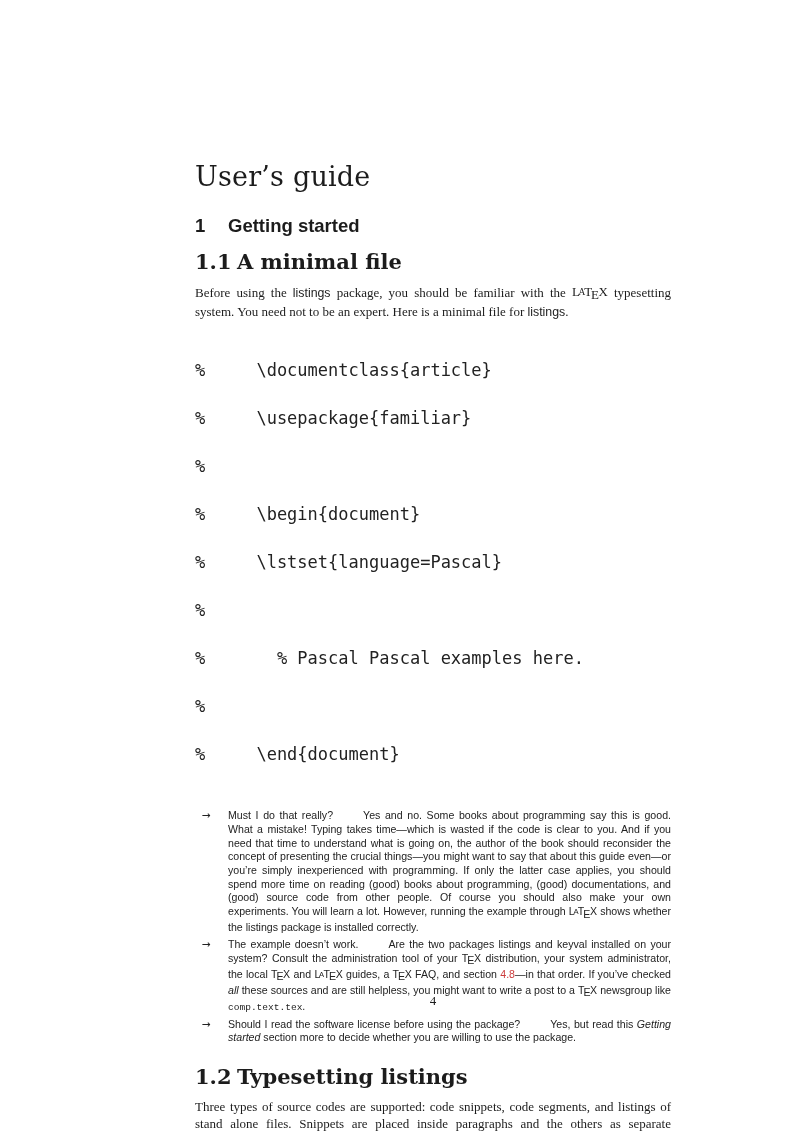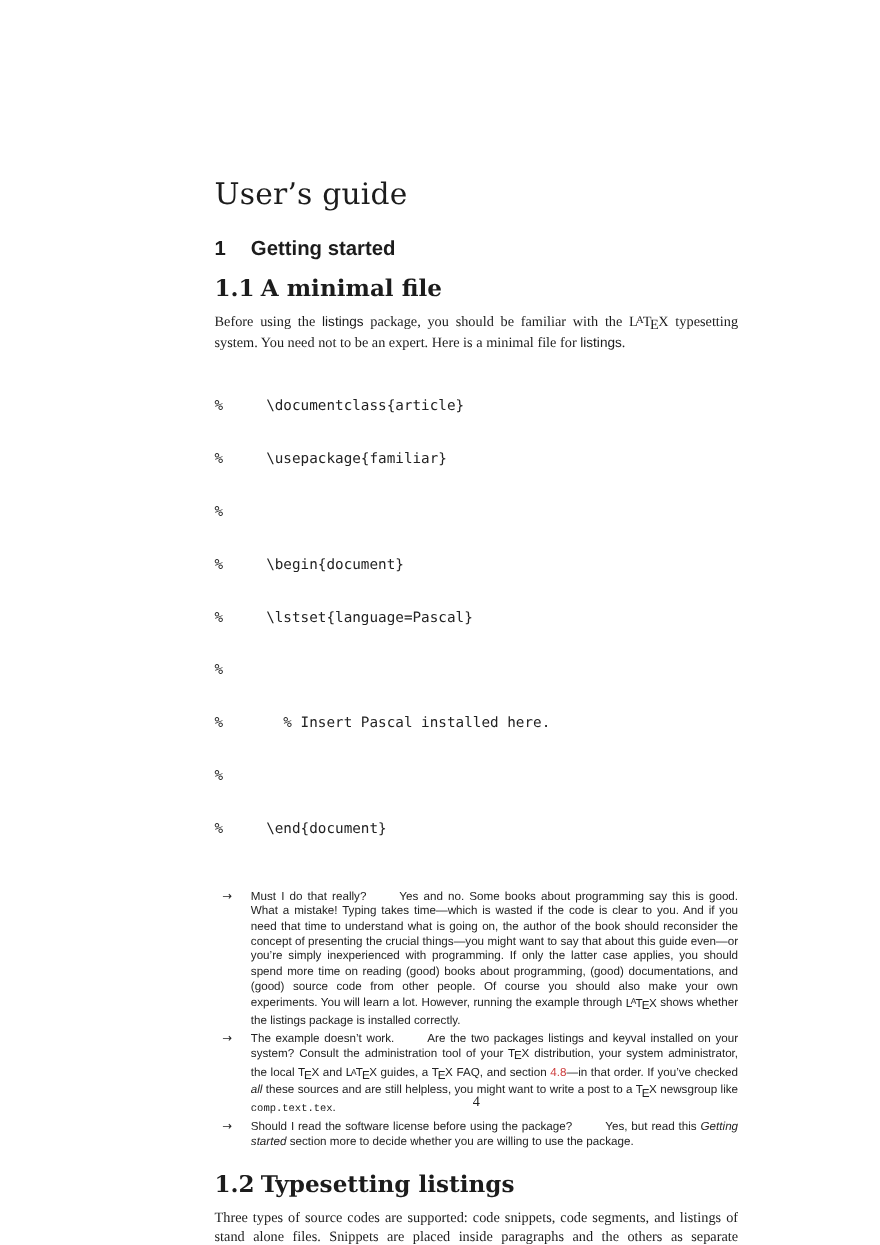--- a/index.html
+++ b/index.html
@@ -25,21 +25,21 @@
   .h3.later { margin-top:21px; }
   .snum2 { display:inline-block; min-width:33px; }
   .snum3 { display:inline-block; min-width:42px; }
 
   .body {
     font-size:13px; line-height:16.5px; text-align:justify; margin:0;
   }
   .spaced { margin-bottom:10px; }
 
   .codeblock {
-    font-family:"DejaVu Sans Mono", monospace; font-size:13px;
+    font-family:"DejaVu Sans Mono", monospace; font-size:17px;
     line-height:16px; white-space:pre; margin:10px 0 6px 0; color:#222;
   }
 
   .notes { margin:15px 0 0 33px; }
   .note {
     position:relative; font-family:"Liberation Sans", sans-serif;
     font-size:10.6px; line-height:13.7px; text-align:justify;
     color:#222; margin-bottom:3px;
   }
   .arrow { position:absolute; left:-26px; top:0; font-family:"DejaVu Sans", sans-serif; }
@@ -75,21 +75,21 @@
 
     <p class="body"><span>Before using the </span><span class="sans">listings</span><span> package, you should be familiar with the </span><span class="logo"><span>L</span><span class="sup">A</span><span>T</span><span class="sub">E</span><span>X</span></span><span> typesetting system. You need not to be an expert. Here is a minimal file for </span><span class="sans">listings</span><span>.</span></p>
 
     <div class="codeblock">
       <div class="codeline">%     \documentclass{article}</div>
       <div class="codeline">%     \usepackage{familiar}</div>
       <div class="codeline">%</div>
       <div class="codeline">%     \begin{document}</div>
       <div class="codeline">%     \lstset{language=Pascal}</div>
       <div class="codeline">%</div>
-      <div class="codeline">%       % Insert Pascal installed here.</div>
+      <div class="codeline">%       % Pascal Pascal examples here.</div>
       <div class="codeline">%</div>
       <div class="codeline">%     \end{document}</div>
     </div>
 
 
     <div class="notes">
 
       <div class="note"><span class="arrow">→</span><span>Must I do that really?</span><span class="qgap"></span><span>Yes and no. Some books about programming say this is good. What a mistake! Typing takes time—which is wasted if the code is clear to you. And if you need that time to understand what is going on, the author of the book should reconsider the concept of presenting the crucial things—you might want to say that about this guide even—or you’re simply inexperienced with programming. If only the latter case applies, you should spend more time on reading (good) books about programming, (good) documentations, and (good) source code from other people. Of course you should also make your own experiments. You will learn a lot. However, running the example through </span><span class="logo"><span>L</span><span class="sup">A</span><span>T</span><span class="sub">E</span><span>X</span></span><span> shows whether the listings package is installed correctly.</span></div>
 
       <div class="note"><span class="arrow">→</span><span>The example doesn’t work.</span><span class="qgap"></span><span>Are the two packages listings and keyval installed on your system? Consult the administration tool of your </span><span class="logo"><span>T</span><span class="sub">E</span><span>X</span></span><span> distribution, your system administrator, the local </span><span class="logo"><span>T</span><span class="sub">E</span><span>X</span></span><span> and </span><span class="logo"><span>L</span><span class="sup">A</span><span>T</span><span class="sub">E</span><span>X</span></span><span> guides, a </span><span class="logo"><span>T</span><span class="sub">E</span><span>X</span></span><span> FAQ, and section </span><span class="red-link">4.8</span><span>—in that order. If you’ve checked </span><span class="em">all</span><span> these sources and are still helpless, you might want to write a post to a </span><span class="logo"><span>T</span><span class="sub">E</span><span>X</span></span><span> newsgroup like </span><span class="mono">comp.text.tex</span><span>.</span></div>

